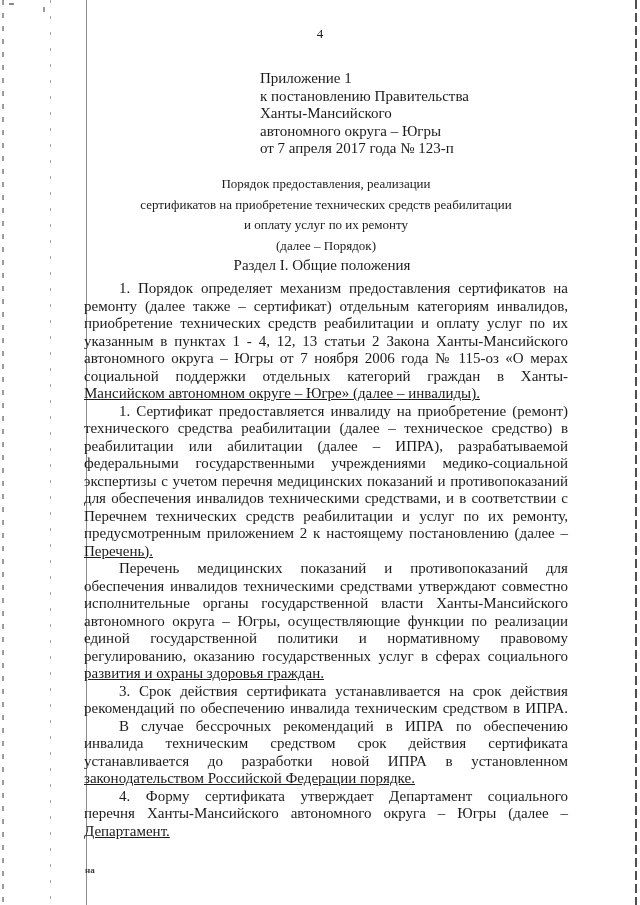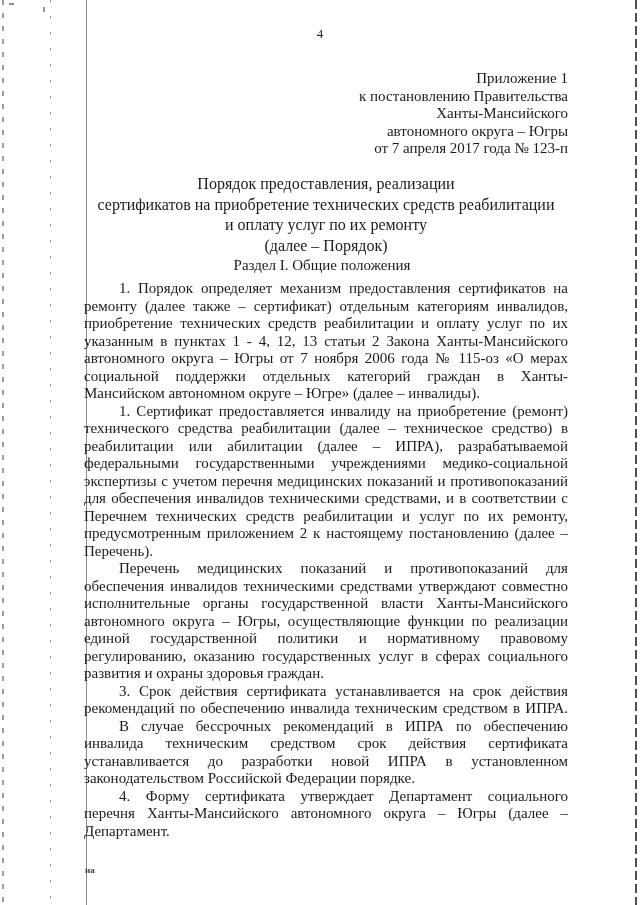--- a/index.html
+++ b/index.html
@@ -31,42 +31,42 @@
   }
   .speck-a { position: absolute; left: 9px; top: 3px; width: 5px; height: 2px; background: #8a8a8a; }
   .speck-b { position: absolute; left: 43px; top: 7px; width: 2px; height: 5px; background: #9a9a9a; }
   
   .page-number {
     position: absolute; top: 26px; left: 0; width: 640px;
     text-align: center; font-size: 13px;
   }
   .appendix {
     position: absolute; top: 70px; left: 260px; width: 308px;
-    text-align: right; font-size: 15px; line-height: 17.6px;
+    text-align: left; font-size: 15px; line-height: 17.6px;
   }
   .doc-title {
     position: absolute; top: 174px; left: 84px; width: 484px;
-    text-align: center; font-size: 16px; line-height: 20.5px;
+    text-align: center; font-size: 13px; line-height: 20.5px;
   }
   .section-heading {
     position: absolute; top: 257px; left: 80px; width: 484px;
     text-align: center; font-size: 15px;
   }
   .body-text {
     position: absolute; top: 280px; left: 84px; width: 484px;
     font-size: 15px; line-height: 17.5px;
   }
   .line {
     text-align: justify;
     text-align-last: justify;
     text-justify: inter-word;
     white-space: normal;
   }
   .line.first { text-indent: 35px; }
-  .line.last { text-align-last: left; }
+  .line.last { text-align-last: left; text-decoration: underline; }
   .catchword {
     position: absolute; left: 85px; top: 865px;
     font-size: 9px; font-weight: bold; color: #3a3a3a;
     font-family: "Liberation Serif", "DejaVu Serif", serif;
   }
 </style>
 </head>
 <body>
 
 <div class="page">

